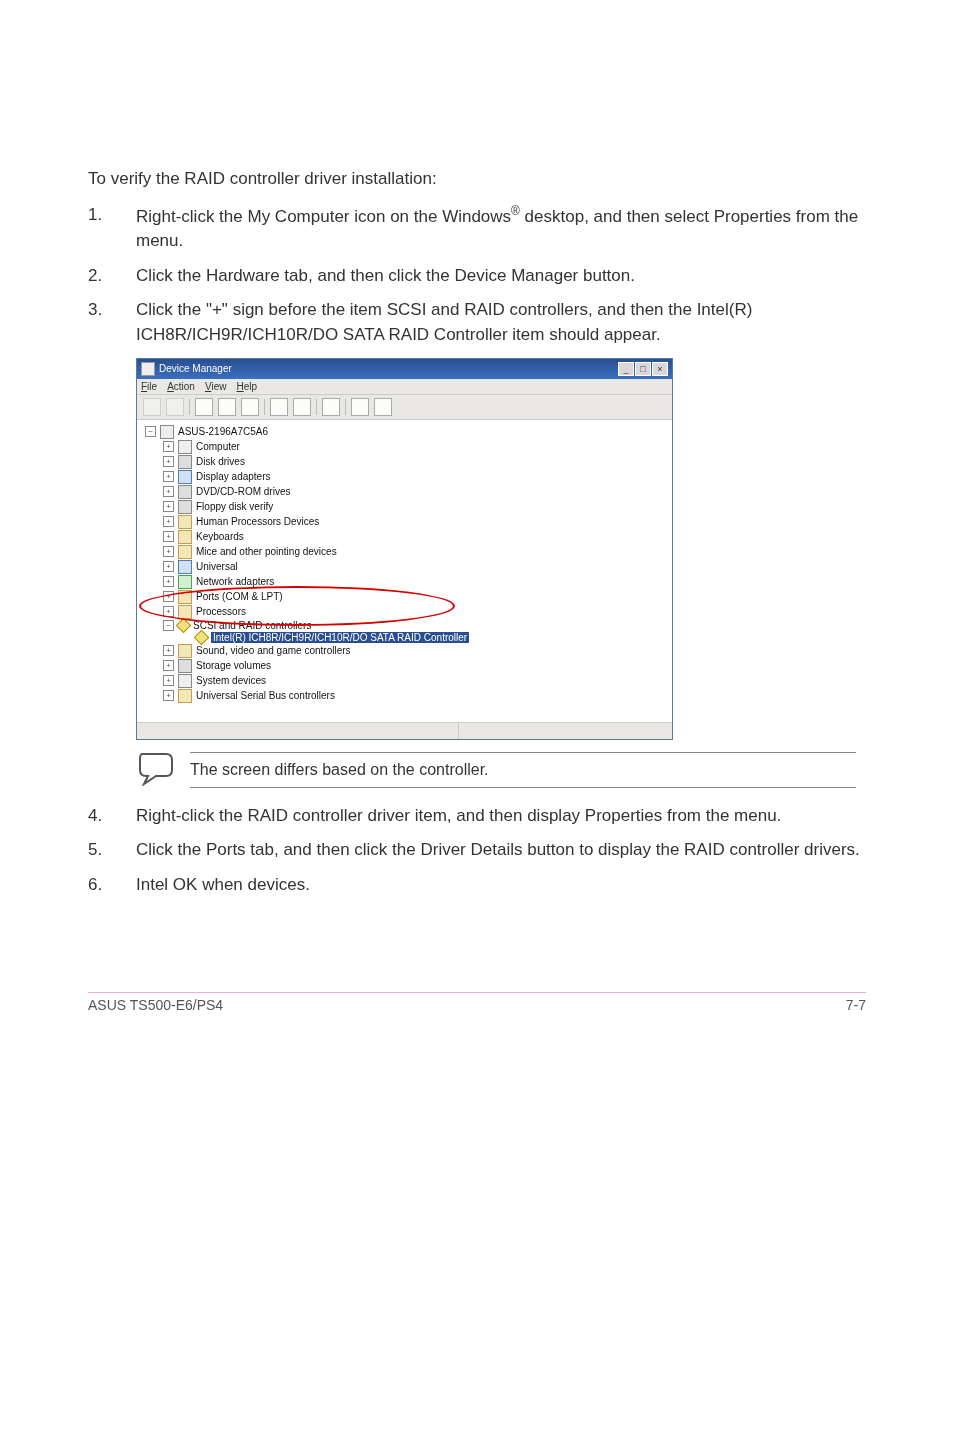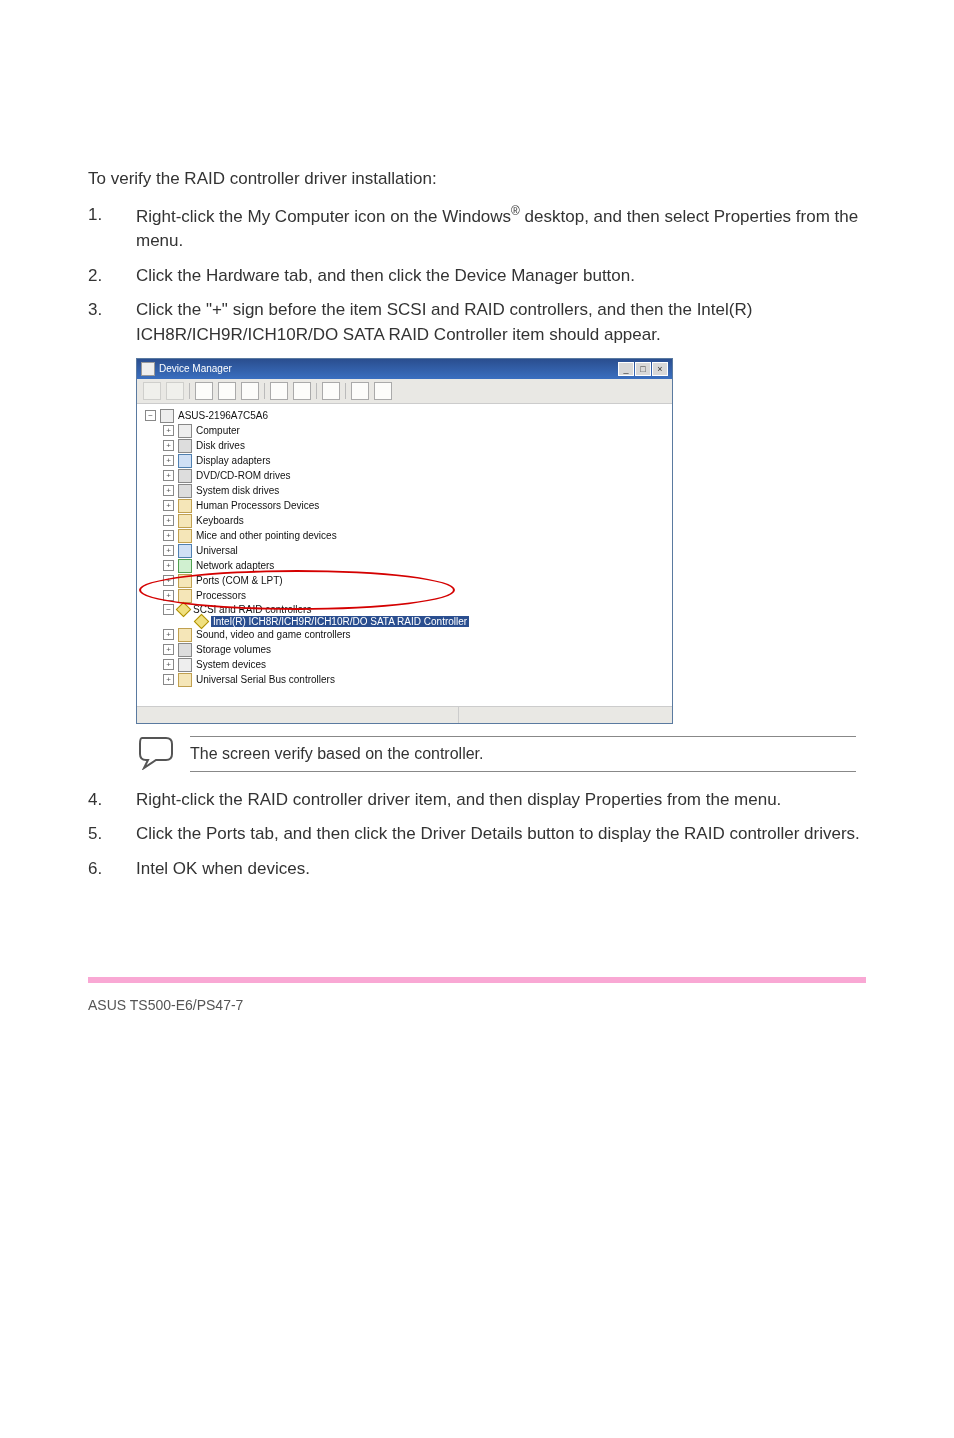--- a/index.html
+++ b/index.html
@@ -35,21 +35,21 @@
   .tn .ico.mon{ background:#d0e0f5; border-color:#5080b0;}
   .tn .ico.net{ background:#d0f0d0; border-color:#50a050;}
   .tn .ico.diamond{ background:#f0e080; border-color:#b09000; transform:rotate(45deg); width:9px; height:9px;}
   .hl { background:#2a4e8f; color:#fff; padding:0 2px; }
   .circle { position:absolute; border:2px solid #d40000; border-radius:50%/50%; pointer-events:none; }
   .dm-status { height:16px; border-top:1px solid #ccc; background:#e9e8e4; display:flex;}
   .dm-status div:first-child{ width:60%; border-right:1px solid #ccc;}
   .note-row { display:flex; align-items:flex-start; gap:14px; margin-left:48px; margin-bottom:14px; padding-right:10px; }
   .note-icon { flex:0 0 auto; }
   .note-text { flex:1; font-size:16px; border-top:1px solid #888; border-bottom:1px solid #888; padding:8px 0; }
-  .footer { position:absolute; bottom:48px; left:88px; right:88px; display:flex; justify-content:flex-start; font-size:14px; color:#555; border-top:6px solid #f9a8d4; padding-top:14px; }
+  .footer { position:absolute; bottom:48px; left:88px; right:88px; display:flex; justify-content:space-between; font-size:14px; color:#555; border-top:1px solid #f9a8d4; padding-top:4px; }
 </style>
 </head>
 <body>
 
 <div class="page">
 
   <p class="intro">To verify the RAID controller driver installation:</p>
 
   <ol class="main">
 
@@ -75,20 +75,26 @@
         <span class="tx">
           <span class="dm-icon"></span>
           <span>Device Manager</span>
         </span>
         <span class="winbtns">
           <span>_</span>
           <span>□</span>
           <span>×</span>
         </span>
       </div>
+      <div class="dm-menu">
+        <span><u>F</u>ile</span>
+        <span><u>A</u>ction</span>
+        <span><u>V</u>iew</span>
+        <span><u>H</u>elp</span>
+      </div>
       <div class="dm-toolbar">
         <span class="tbicon" style="opacity:.4"></span>
         <span class="tbicon" style="opacity:.4"></span>
         <span class="tbsep"></span>
         <span class="tbicon"></span>
         <span class="tbicon"></span>
         <span class="tbicon"></span>
         <span class="tbsep"></span>
         <span class="tbicon"></span>
         <span class="tbicon"></span>
@@ -121,21 +127,21 @@
             <span>Display adapters</span>
           </div>
         <div class="tn lv1">
             <span class="box">+</span>
             <span class="ico disk"></span>
             <span>DVD/CD-ROM drives</span>
           </div>
         <div class="tn lv1">
             <span class="box">+</span>
             <span class="ico disk"></span>
-            <span>System disk drives</span>
+            <span>Floppy disk verify</span>
           </div>
         <div class="tn lv1">
             <span class="box">+</span>
             <span class="ico"></span>
             <span>Human Processors Devices</span>
           </div>
         <div class="tn lv1">
             <span class="box">+</span>
             <span class="ico"></span>
             <span>Keyboards</span>
@@ -204,21 +210,21 @@
         </div>
     </div>
   </div>
 
   <div class="note-row">
     <span class="note-icon">
       <svg width="40" height="34" viewBox="0 0 40 34">
         <path d="M6 2 L30 2 Q36 2 36 8 L36 18 Q36 24 30 24 L20 24 L8 32 L12 24 L10 24 Q4 24 4 18 L4 8 Q4 2 6 2 Z" fill="none" stroke="#555" stroke-width="2"></path>
       </svg>
     </span>
-    <div class="note-text">The screen verify based on the controller.</div>
+    <div class="note-text">The screen differs based on the controller.</div>
   </div>
 
   <ol class="main" start="4">
     <li>
       <span class="num">4.</span>
       <span>Right-click the </span><b>RAID controller</b><span> driver item, and then display </span><b>Properties</b><span> from the menu.</span>
     </li>
     <li>
       <span class="num">5.</span>
       <span>Click the </span><b>Ports</b><span> tab, and then click the </span><b>Driver Details</b><span> button to display the RAID controller drivers.</span>

